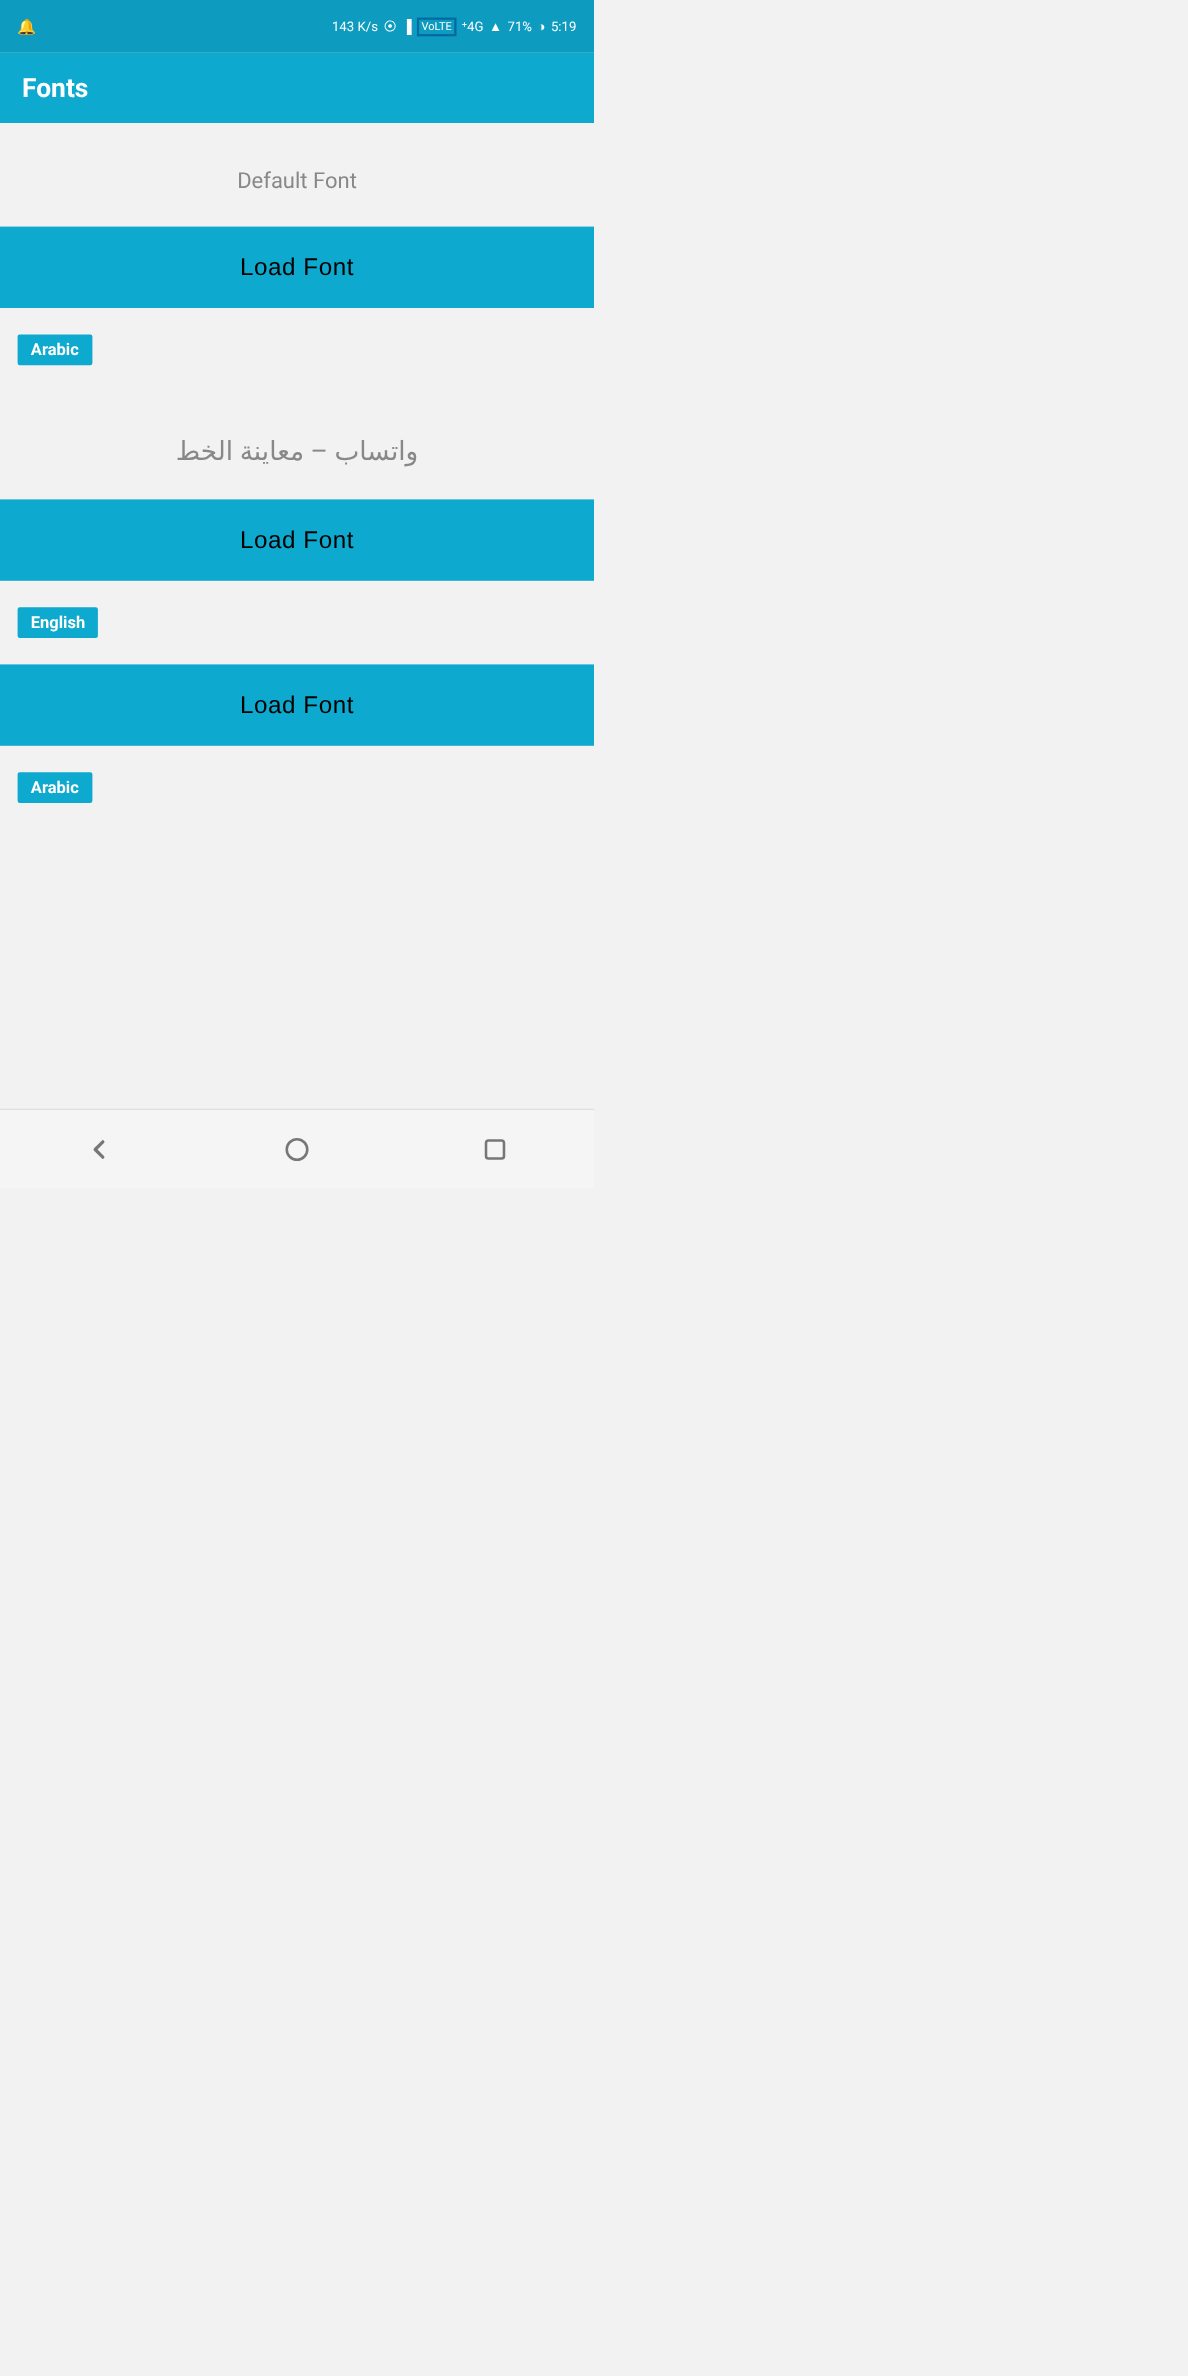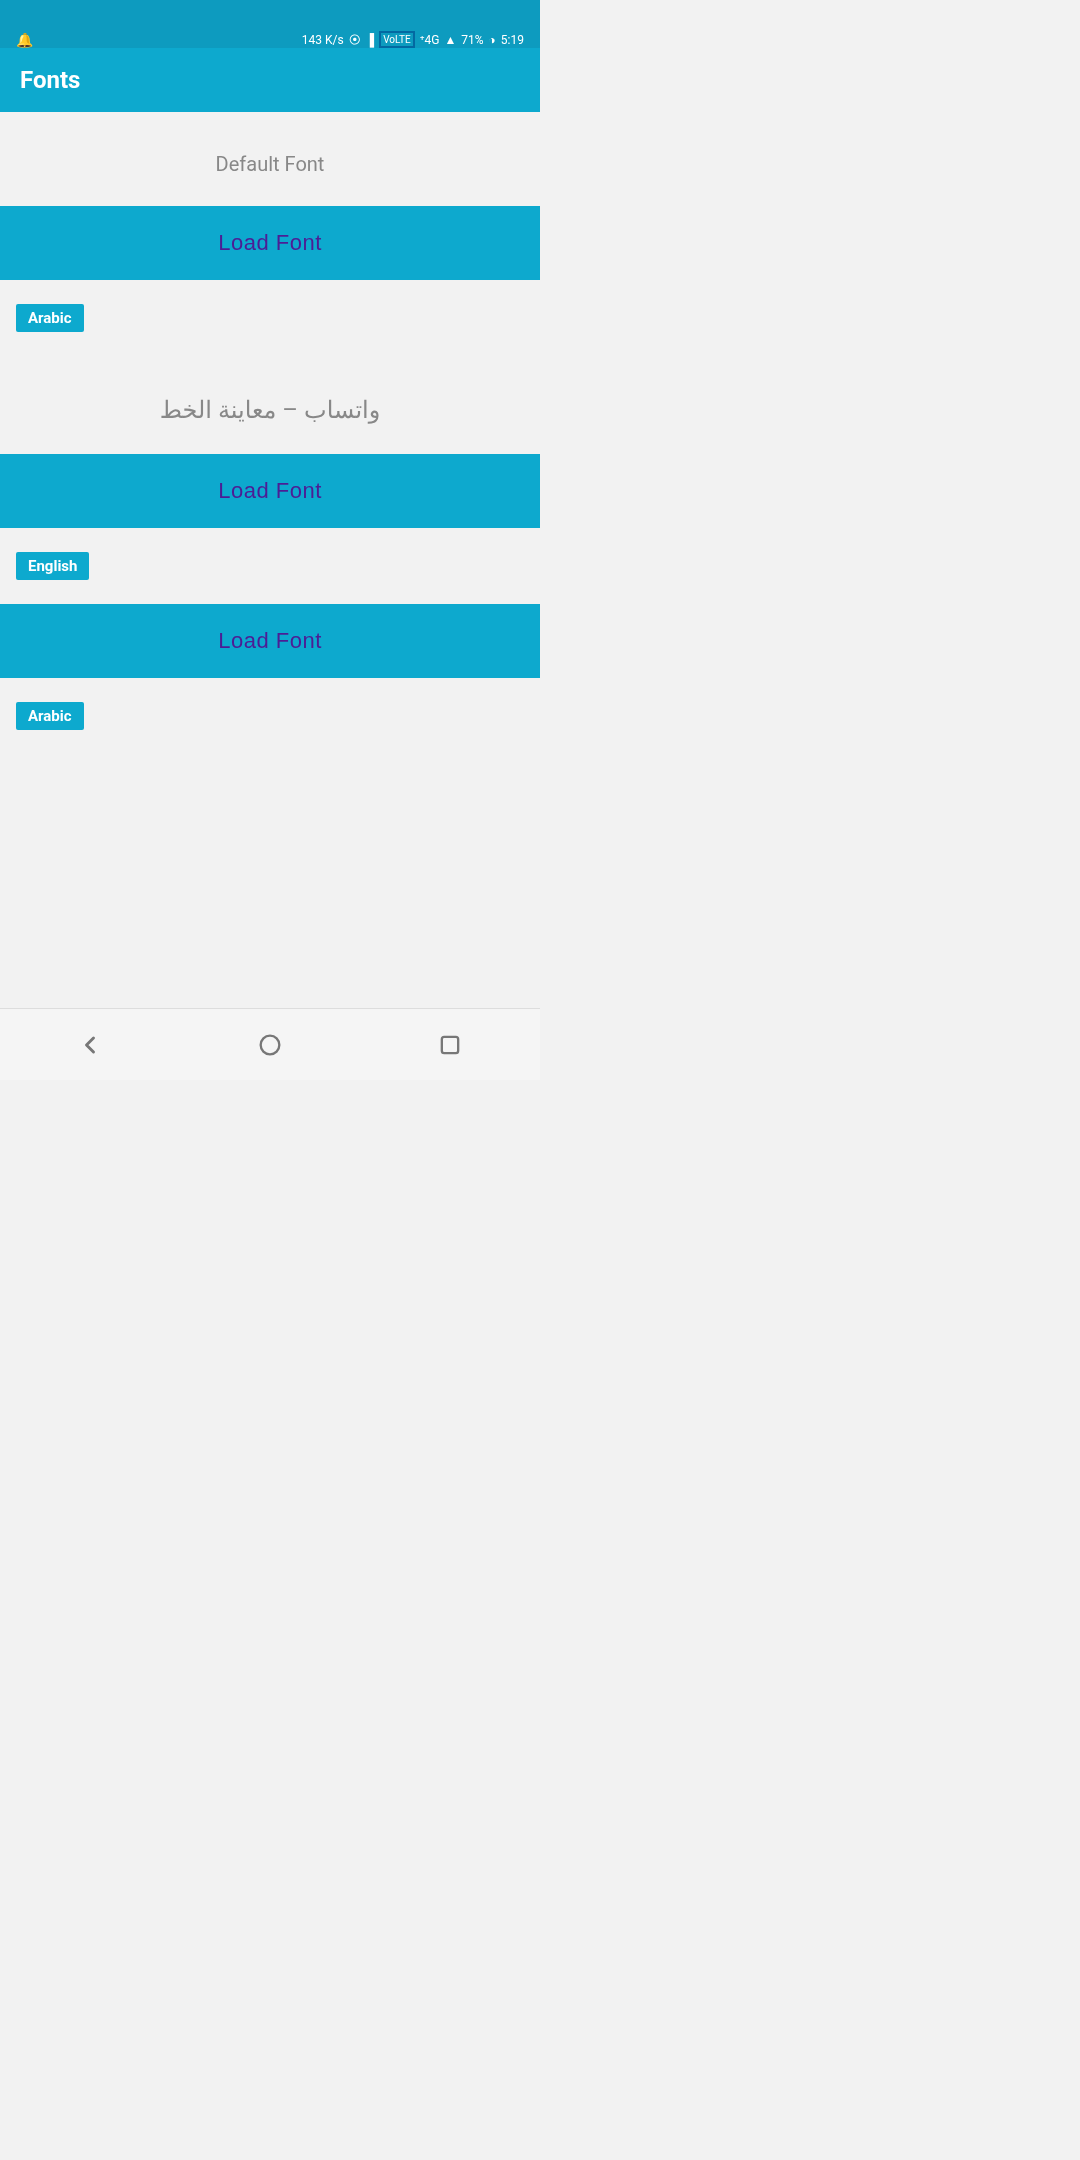--- a/index.html
+++ b/index.html
@@ -13,21 +13,21 @@
       display: flex;
       flex-direction: column;
     }
 
     
     .status-bar {
       background: #0d9bbf;
       color: white;
       height: 48px;
       display: flex;
-      align-items: flex-end;
+      align-items: center;
       justify-content: space-between;
       padding: 0 16px;
       font-size: 13px;
       flex-shrink: 0;
     }
     .status-bar-left {
       display: flex;
       align-items: center;
       gap: 6px;
     }
@@ -73,21 +73,21 @@
       font-size: 20px;
     }
 
     .font-preview.arabic {
       font-size: 24px;
       direction: rtl;
     }
 
     .load-font-btn {
       background: #0da9ce;
-      color: #4c1d95;
+      color: #000000;
       border: none;
       width: 100%;
       padding: 24px 0;
       font-size: 22px;
       cursor: pointer;
       text-align: center;
       display: block;
       letter-spacing: 0.5px;
     }
 

